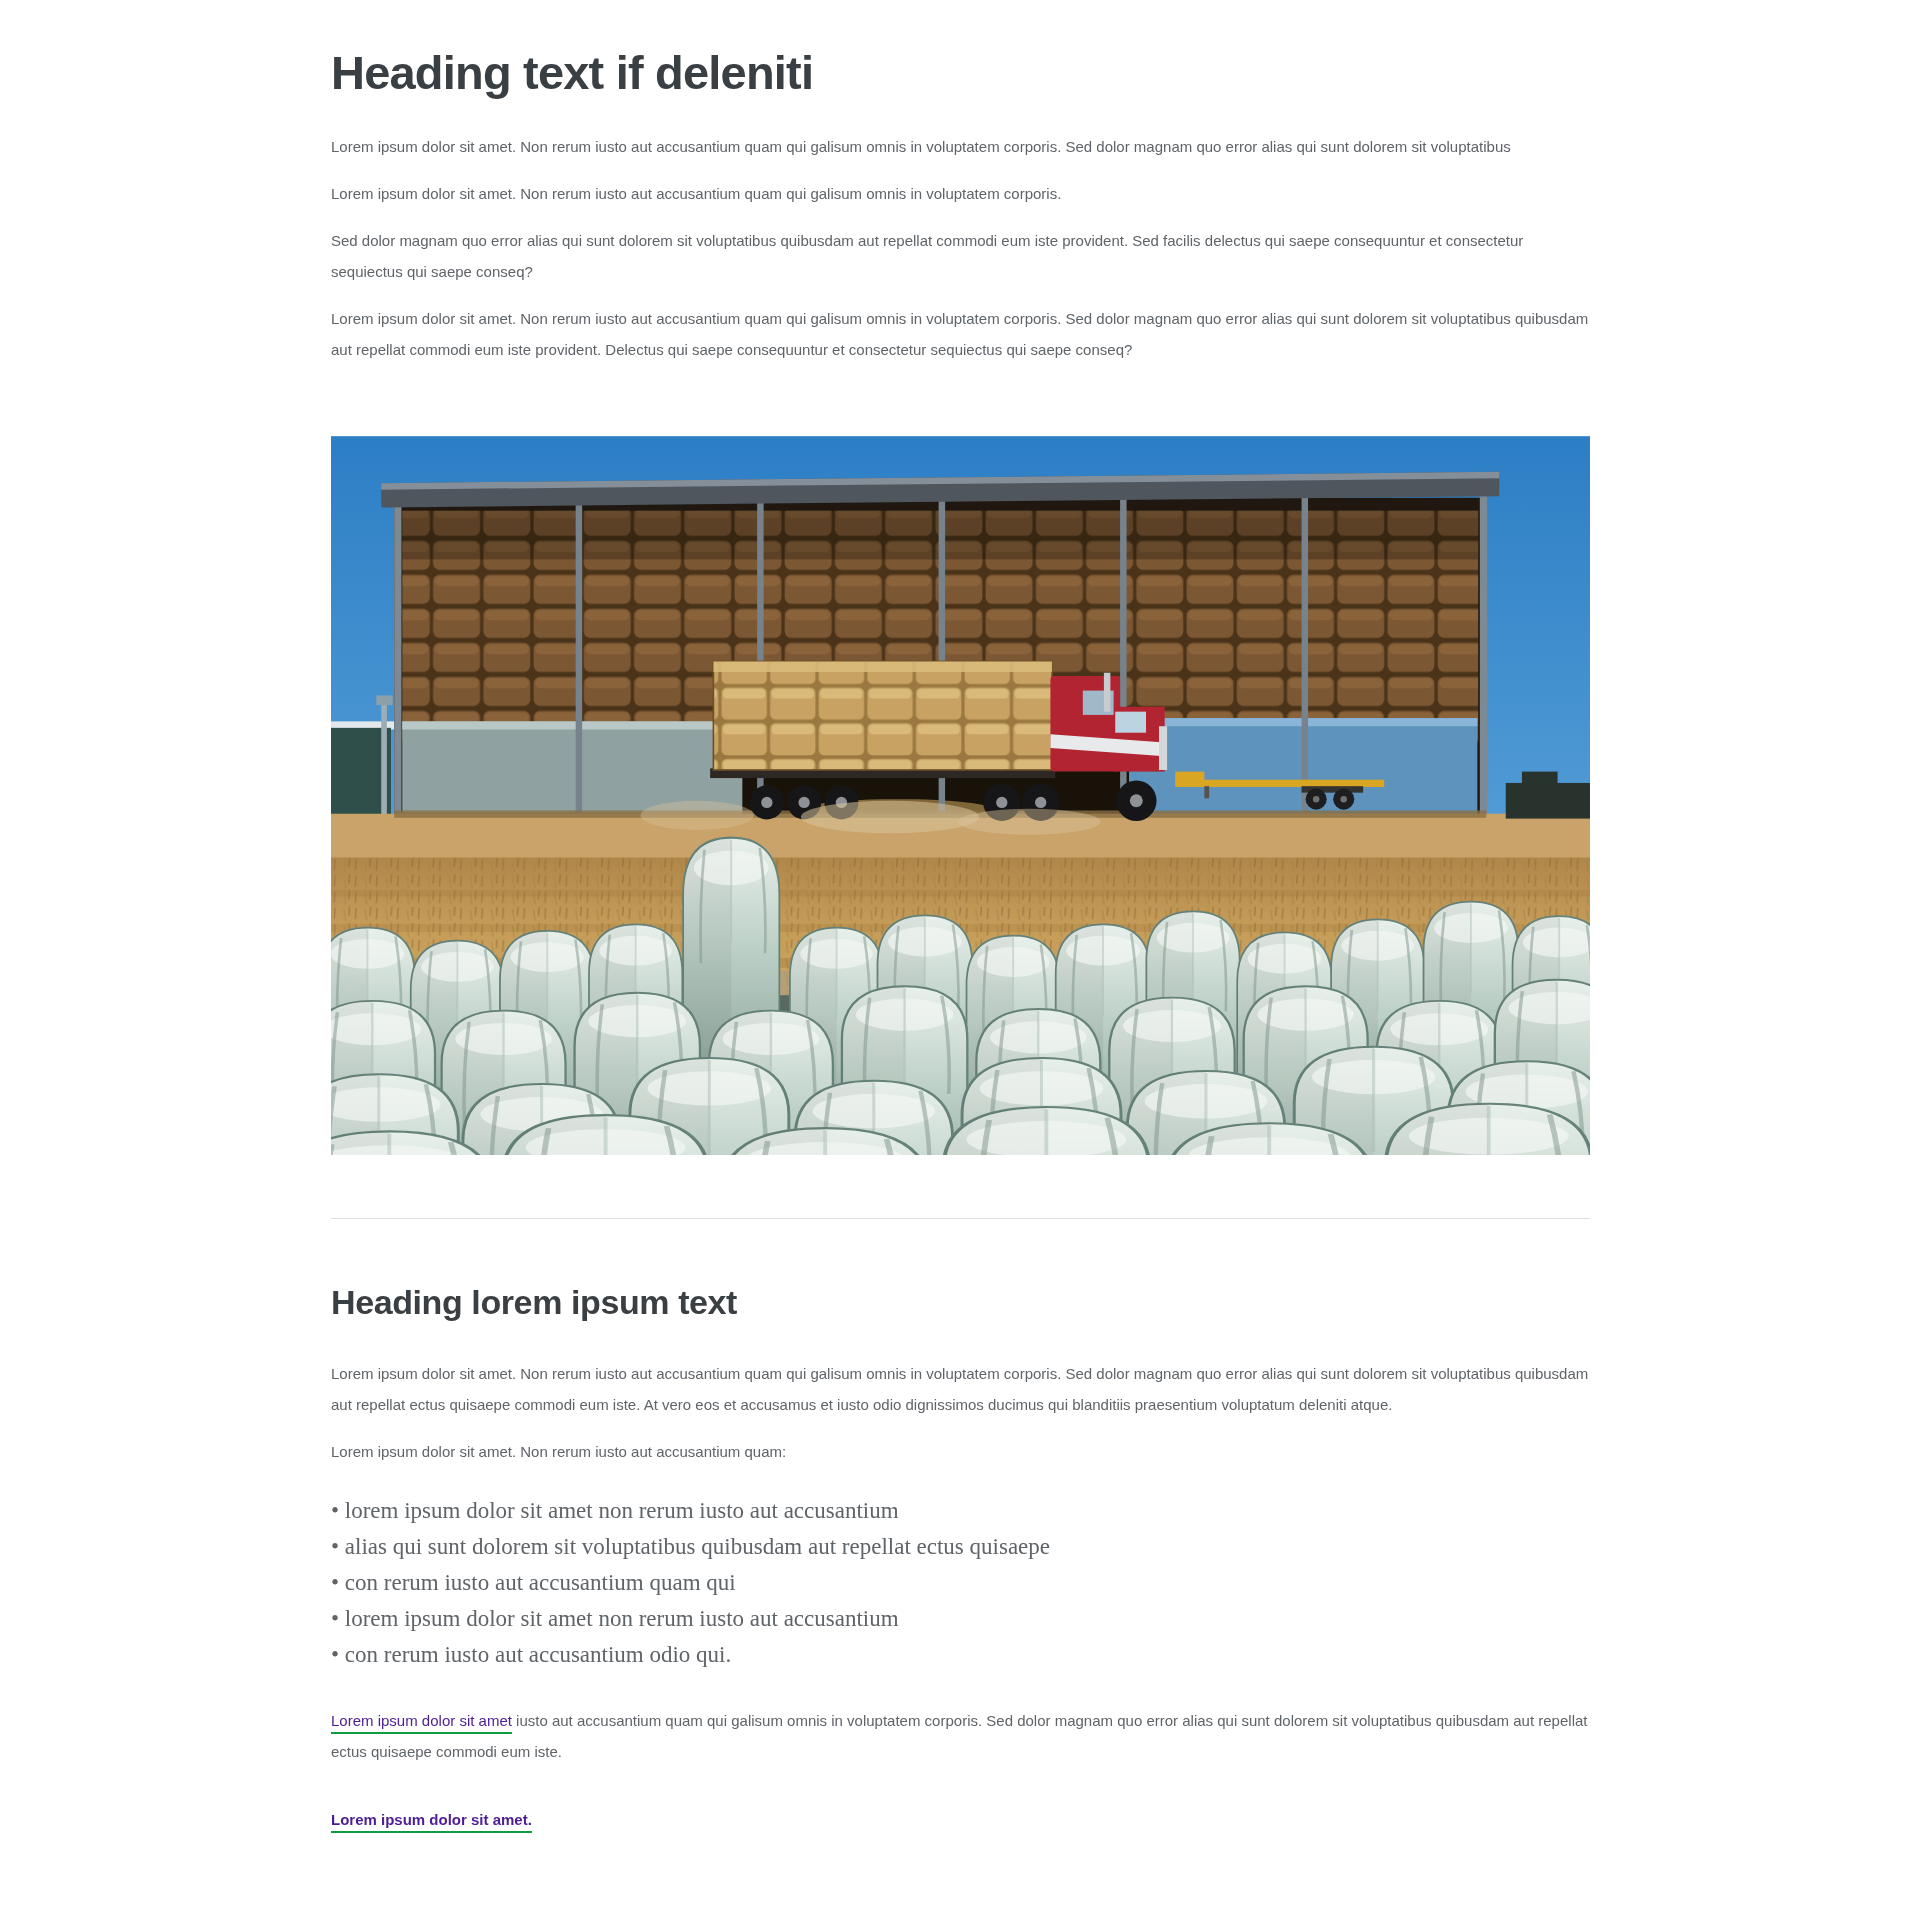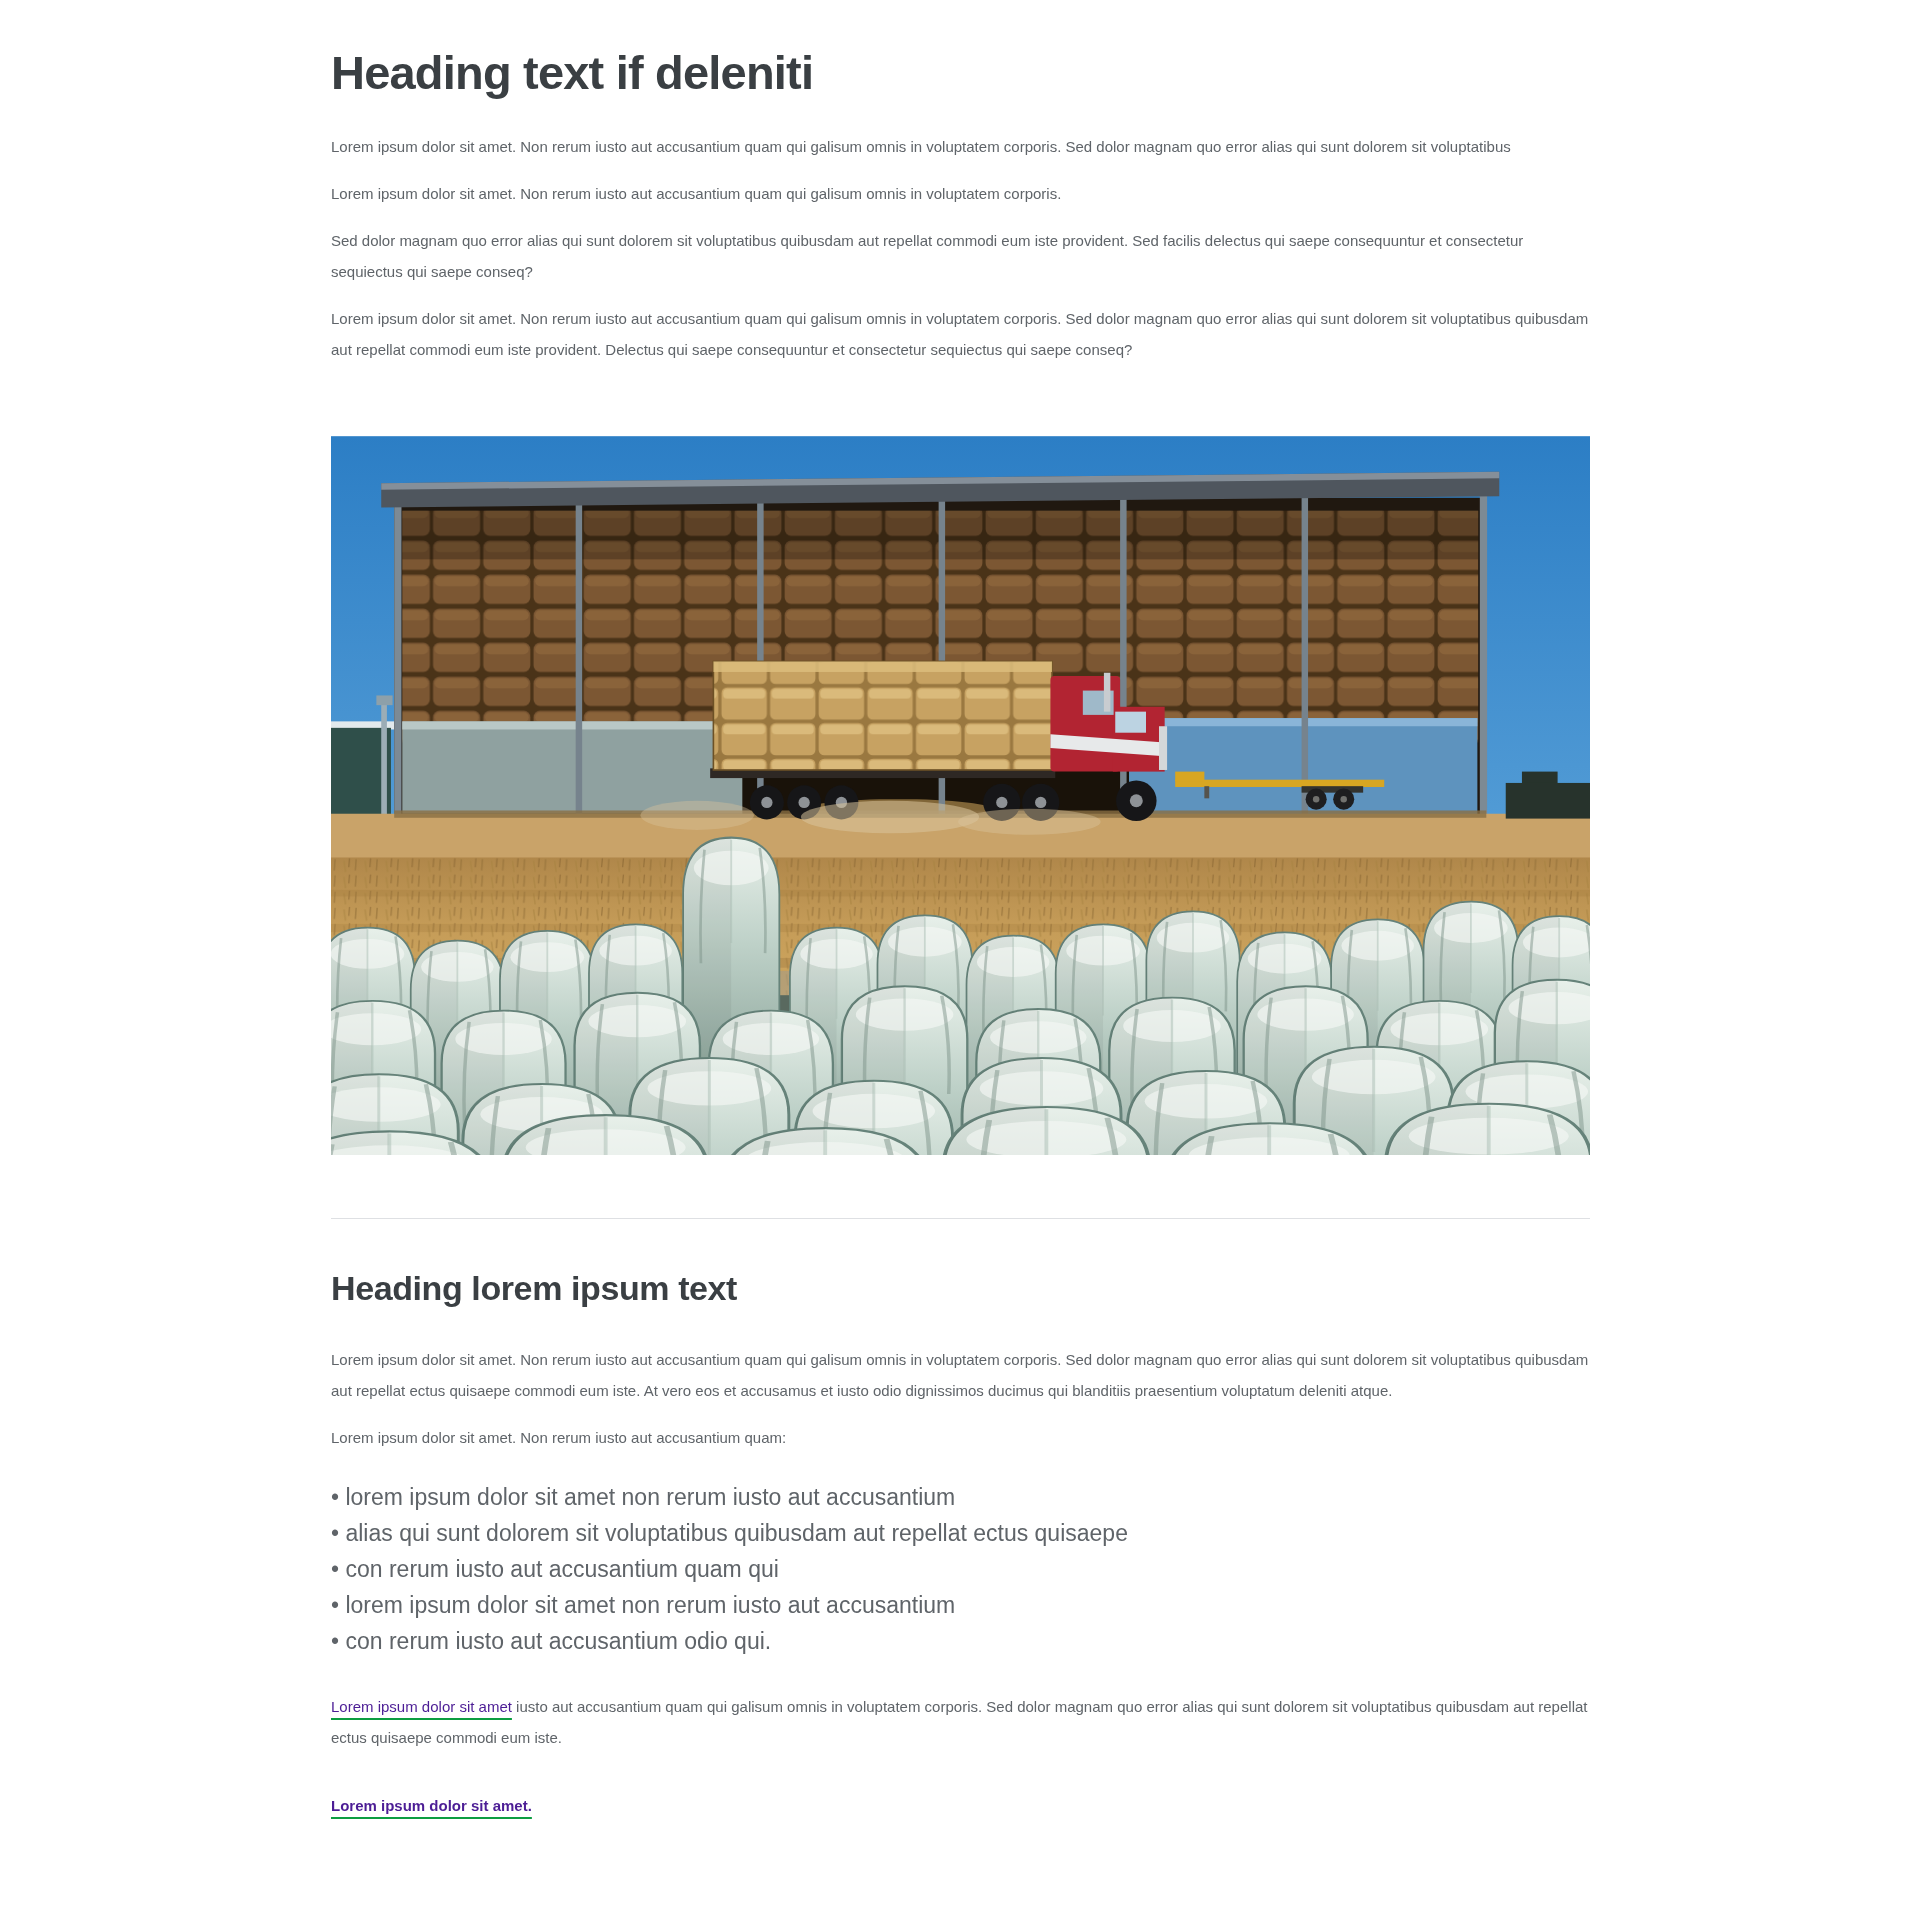--- a/index.html
+++ b/index.html
@@ -38,37 +38,38 @@
     height: 719px;
     line-height: 0;
   }
   .hero-figure svg { display: block; }
   hr.section-divider {
     border: none;
     border-top: 1.6px solid #dee0e3;
     margin: 63px 0 0 0;
   }
   h2.section-heading {
-    margin: 50px 0 0 0;
+    margin: 64px 0 0 0;
     font-size: 34px;
     line-height: 39px;
     font-weight: 700;
     letter-spacing: -0.4px;
     color: #3a3f43;
   }
   p.first-after-h2 { margin-top: 36px; }
   ul.bullet-list {
     list-style: none;
     margin: 26px 0 0 0;
     padding: 0;
   }
   ul.bullet-list li {
     font-size: 23px;
     line-height: 36px;
     color: #5f6469;
+    font-family: Liberation Serif, serif;
   }
   ul.bullet-list li::before { content: "\2022  "; }
   p.link-paragraph { margin-top: 32px; }
   a.green-link {
     color: #4c1d95;
     text-decoration: underline;
     text-decoration-thickness: 1.6px;
     text-underline-offset: 5.7px;
     text-decoration-color: #0c9d41;
     text-align: center;

